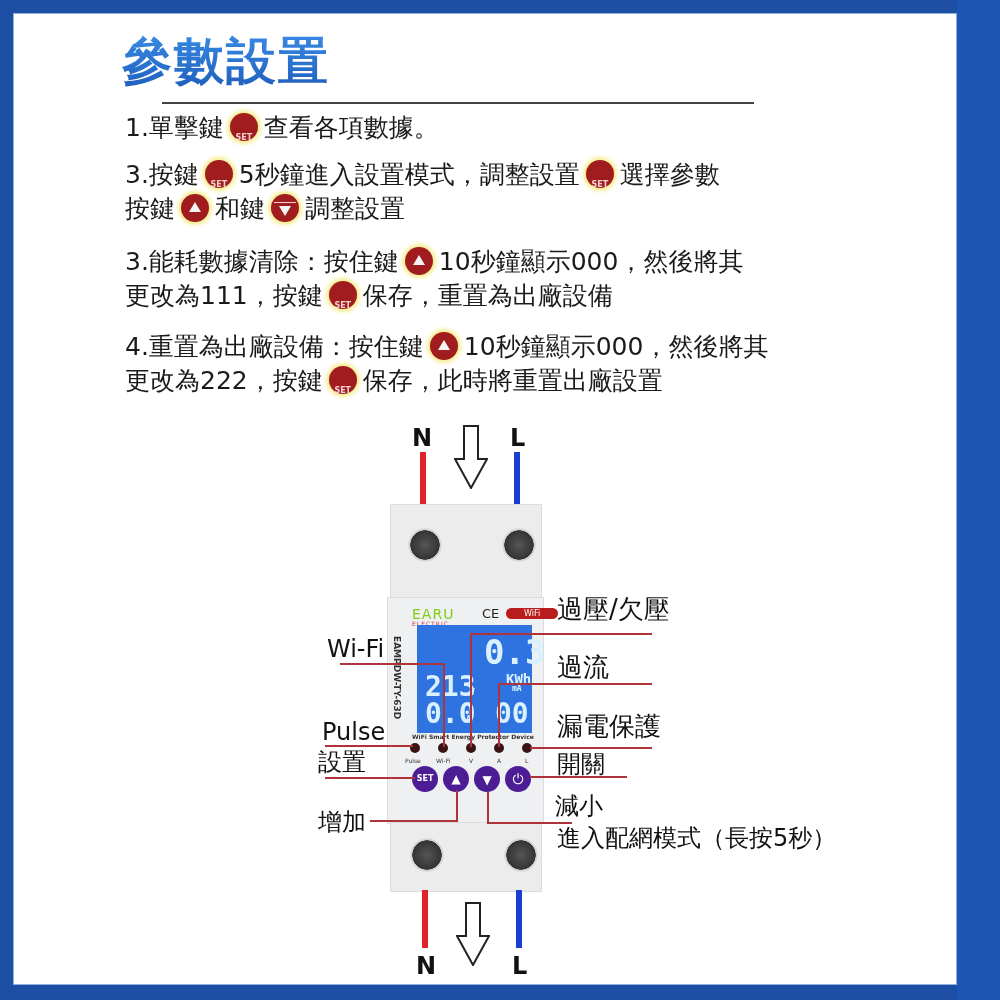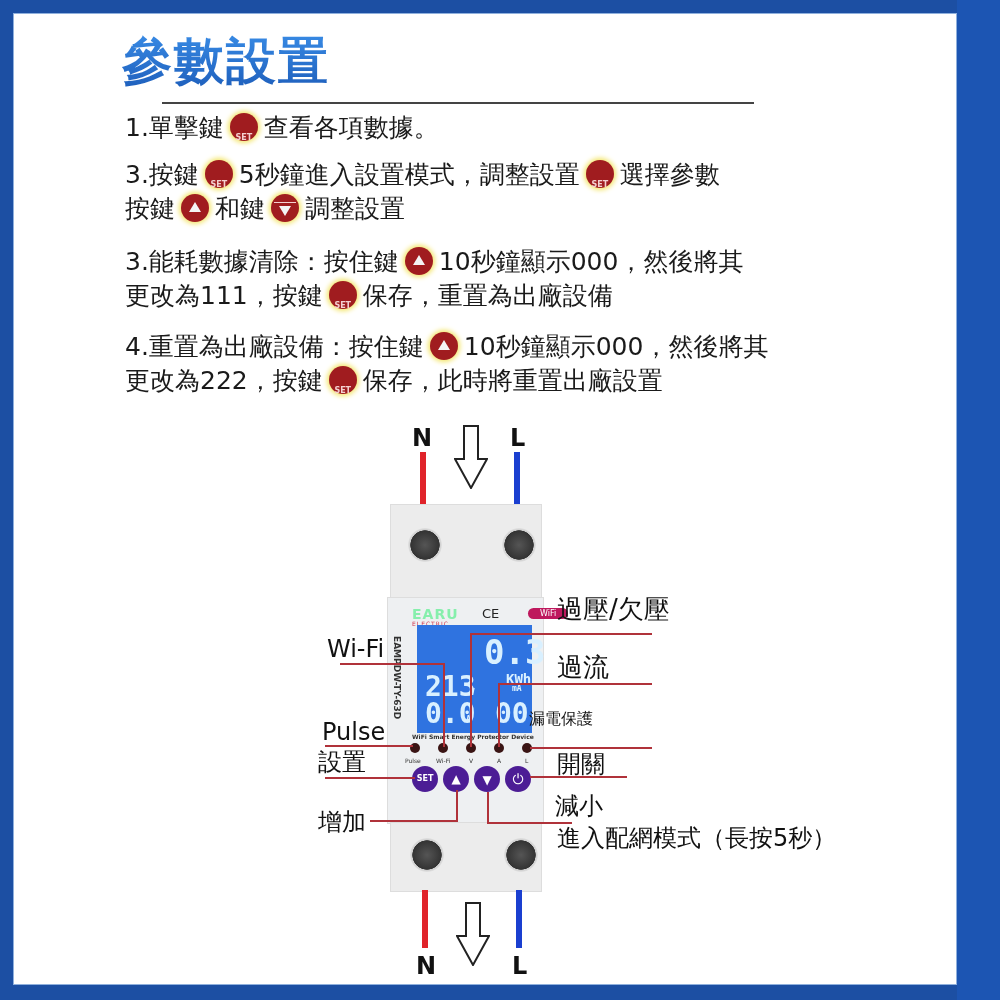--- a/index.html
+++ b/index.html
@@ -66,24 +66,24 @@
 <div class="wire blue" style="left:514px;top:452px;height:52px"></div>
 <svg class="arrow" style="left:454px;top:425px" viewBox="0 0 34 64">
     <path d="M10 1 H24 V34 H33 L17 63 L1 34 H10 Z" fill="#fff" stroke="#222" stroke-width="2"></path>
   </svg>
 
 <div class="dev-block" style="left:390px;top:504px;width:150px;height:92px"></div>
 <div class="screw" style="left:408px;top:528px"></div>
 <div class="screw" style="left:502px;top:528px"></div>
 <div class="dev-block" style="left:387px;top:597px;width:155px;height:225px;background:#eef0f2"></div>
 
-<div style="position:absolute;left:412px;top:606px;font-size:14px;font-weight:bold;color:#86efac;letter-spacing:1px">EARU</div>
+<div style="position:absolute;left:412px;top:606px;font-size:14px;font-weight:normal;color:#84cc16;letter-spacing:1px">EARU</div>
 <div style="position:absolute;left:412px;top:620px;font-size:6px;color:#d0344a;letter-spacing:1px">ELECTRIC</div>
 <div style="position:absolute;left:482px;top:606px;font-size:13px;color:#222">CE</div>
-<div style="position:absolute;left:528px;top:608px;font-size:8px;color:#fff;background:#be185d;border-radius:7px;padding:1px 12px">WiFi</div>
+<div style="position:absolute;left:506px;top:608px;font-size:8px;color:#fff;background:#b91c1c;border-radius:7px;padding:1px 18px">WiFi</div>
 <div style="position:absolute;left:392px;top:636px;font-size:9px;font-weight:bold;color:#333;writing-mode:vertical-rl">EAMPDW-TY-63D</div>
 
 <div class="lcd"></div>
 <div class="lcd-text" style="left:484px;top:632px;font-size:34px">0.3</div>
 <div class="lcd-text" style="left:506px;top:671px;font-size:14px">KWh</div>
 <div class="lcd-text" style="left:425px;top:670px;font-size:28px">213</div>
 <div class="lcd-text" style="left:470px;top:688px;font-size:8px">V</div>
 <div class="lcd-text" style="left:425px;top:697px;font-size:28px">0.0</div>
 <div class="lcd-text" style="left:466px;top:715px;font-size:8px">A</div>
 <div class="lcd-text" style="left:512px;top:684px;font-size:8px">mA</div>
@@ -133,16 +133,16 @@
 <div class="ann" style="left:487px;top:822px;width:85px;height:2px"></div>
 <div class="ann" style="left:487px;top:792px;width:2px;height:32px"></div>
 
 <div class="lbl" style="left:327px;top:635px">Wi-Fi</div>
 <div class="lbl" style="left:322px;top:718px">Pulse</div>
 <div class="lbl" style="left:318px;top:746px">設置</div>
 <div class="lbl" style="left:318px;top:806px">增加</div>
 
 <div class="lbl" style="left:557px;top:592px;font-size:26px">過壓/欠壓</div>
 <div class="lbl" style="left:557px;top:650px;font-size:26px">過流</div>
-<div class="lbl" style="left:529px;top:709px;font-size:16px">漏電保護</div>
+<div class="lbl" style="left:557px;top:709px;font-size:26px">漏電保護</div>
 <div class="lbl" style="left:557px;top:748px">開關</div>
 <div class="lbl" style="left:555px;top:790px">減小</div>
 <div class="lbl" style="left:557px;top:822px">進入配網模式（長按5秒）</div>
 
 </body></html>

